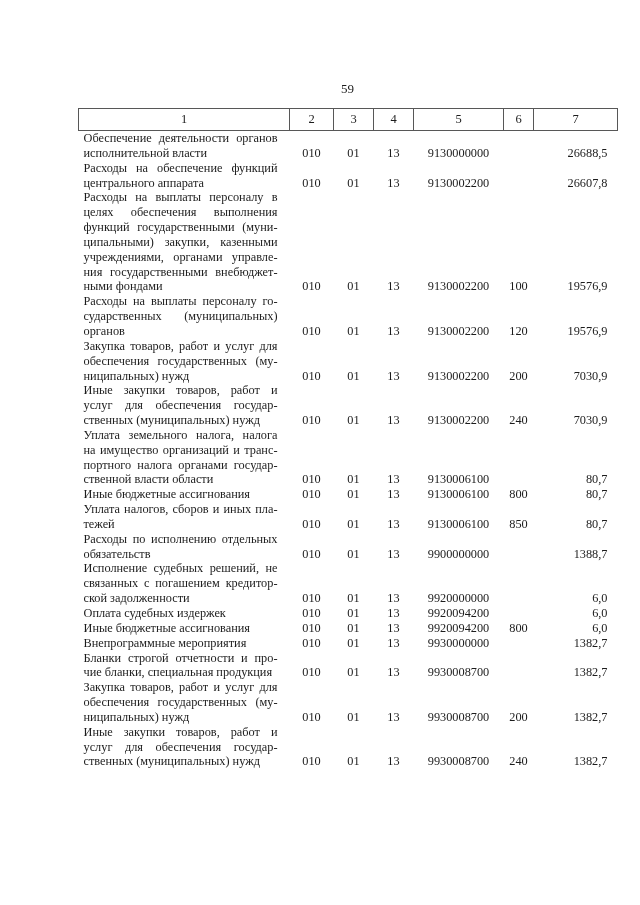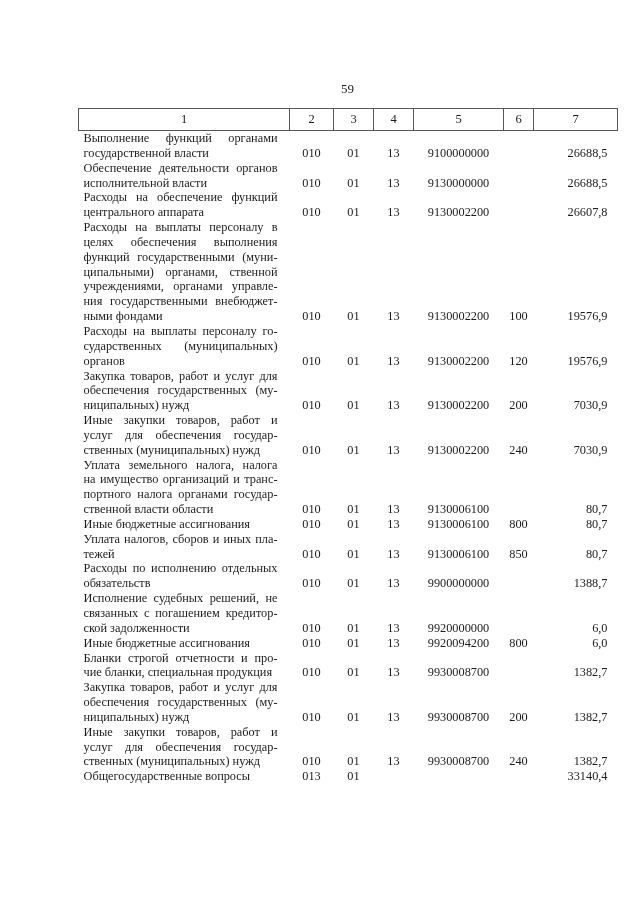--- a/index.html
+++ b/index.html
@@ -102,32 +102,20 @@
           <th>3</th>
           <th>4</th>
           <th>5</th>
           <th>6</th>
           <th>7</th>
         </tr>
     </thead>
     <tbody id="table-body">
         <tr>
           <td class="c-name">
-            <div class="ln jf">Выполнение функций органами</div>
-            <div class="ln">государственной власти</div>
-          </td>
-          <td class="c-num c2">010</td>
-          <td class="c-num c3">01</td>
-          <td class="c-num c4">13</td>
-          <td class="c-num c5">9100000000</td>
-          <td class="c-num c6"></td>
-          <td class="c-num c7">26688,5</td>
-        </tr>
-        <tr>
-          <td class="c-name">
             <div class="ln jf">Обеспечение деятельности органов</div>
             <div class="ln">исполнительной власти</div>
           </td>
           <td class="c-num c2">010</td>
           <td class="c-num c3">01</td>
           <td class="c-num c4">13</td>
           <td class="c-num c5">9130000000</td>
           <td class="c-num c6"></td>
           <td class="c-num c7">26688,5</td>
         </tr>
@@ -141,21 +129,21 @@
           <td class="c-num c4">13</td>
           <td class="c-num c5">9130002200</td>
           <td class="c-num c6"></td>
           <td class="c-num c7">26607,8</td>
         </tr>
         <tr>
           <td class="c-name">
             <div class="ln jf">Расходы на выплаты персоналу в</div>
             <div class="ln jf">целях обеспечения выполнения</div>
             <div class="ln jf">функций государственными (муни-</div>
-            <div class="ln jf">ципальными) органами, ственной</div>
+            <div class="ln jf">ципальными) закупки, казенными</div>
             <div class="ln jf">учреждениями, органами управле-</div>
             <div class="ln jf">ния государственными внебюджет-</div>
             <div class="ln">ными фондами</div>
           </td>
           <td class="c-num c2">010</td>
           <td class="c-num c3">01</td>
           <td class="c-num c4">13</td>
           <td class="c-num c5">9130002200</td>
           <td class="c-num c6">100</td>
           <td class="c-num c7">19576,9</td>
@@ -256,31 +244,53 @@
           </td>
           <td class="c-num c2">010</td>
           <td class="c-num c3">01</td>
           <td class="c-num c4">13</td>
           <td class="c-num c5">9920000000</td>
           <td class="c-num c6"></td>
           <td class="c-num c7">6,0</td>
         </tr>
         <tr>
           <td class="c-name">
+            <div class="ln">Оплата судебных издержек</div>
+          </td>
+          <td class="c-num c2">010</td>
+          <td class="c-num c3">01</td>
+          <td class="c-num c4">13</td>
+          <td class="c-num c5">9920094200</td>
+          <td class="c-num c6"></td>
+          <td class="c-num c7">6,0</td>
+        </tr>
+        <tr>
+          <td class="c-name">
             <div class="ln">Иные бюджетные ассигнования</div>
           </td>
           <td class="c-num c2">010</td>
           <td class="c-num c3">01</td>
           <td class="c-num c4">13</td>
           <td class="c-num c5">9920094200</td>
           <td class="c-num c6">800</td>
           <td class="c-num c7">6,0</td>
         </tr>
         <tr>
           <td class="c-name">
+            <div class="ln">Внепрограммные мероприятия</div>
+          </td>
+          <td class="c-num c2">010</td>
+          <td class="c-num c3">01</td>
+          <td class="c-num c4">13</td>
+          <td class="c-num c5">9930000000</td>
+          <td class="c-num c6"></td>
+          <td class="c-num c7">1382,7</td>
+        </tr>
+        <tr>
+          <td class="c-name">
             <div class="ln jf">Бланки строгой отчетности и про-</div>
             <div class="ln">чие бланки, специальная продукция</div>
           </td>
           <td class="c-num c2">010</td>
           <td class="c-num c3">01</td>
           <td class="c-num c4">13</td>
           <td class="c-num c5">9930008700</td>
           <td class="c-num c6"></td>
           <td class="c-num c7">1382,7</td>
         </tr>
@@ -302,27 +312,16 @@
             <div class="ln jf">Иные закупки товаров, работ и</div>
             <div class="ln jf">услуг для обеспечения государ-</div>
             <div class="ln">ственных (муниципальных) нужд</div>
           </td>
           <td class="c-num c2">010</td>
           <td class="c-num c3">01</td>
           <td class="c-num c4">13</td>
           <td class="c-num c5">9930008700</td>
           <td class="c-num c6">240</td>
           <td class="c-num c7">1382,7</td>
-        </tr>
-        <tr>
-          <td class="c-name">
-            <div class="ln">Общегосударственные вопросы</div>
-          </td>
-          <td class="c-num c2">013</td>
-          <td class="c-num c3">01</td>
-          <td class="c-num c4"></td>
-          <td class="c-num c5"></td>
-          <td class="c-num c6"></td>
-          <td class="c-num c7">33140,4</td>
         </tr>
       </tbody>
   </table>
 </div>
 
 </body></html>

